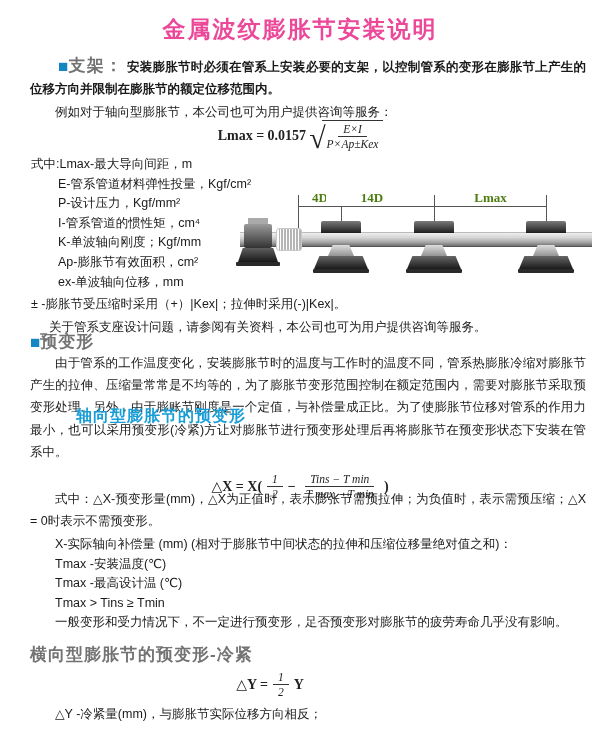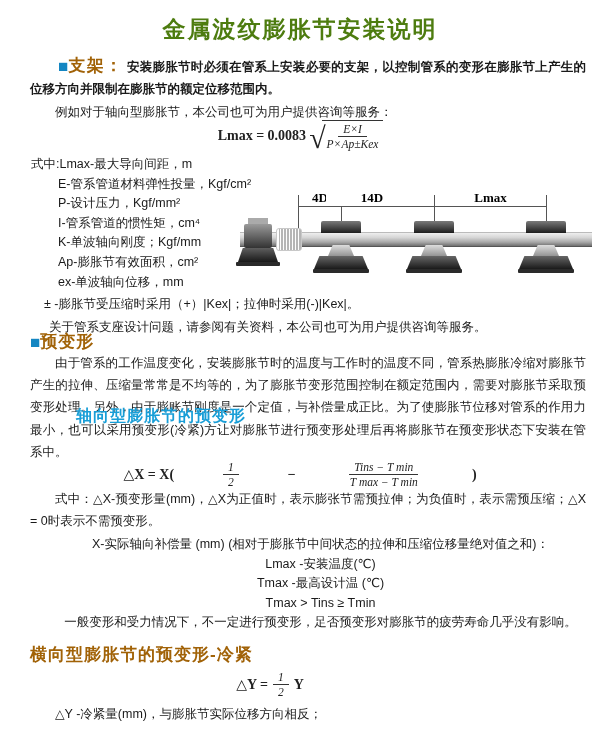--- a/index.html
+++ b/index.html
@@ -6,26 +6,26 @@
   body {
     width:600px; height:737px; position:relative; background:#ffffff;
     font-family:"Liberation Sans","DejaVu Sans",sans-serif;
     font-size:12.5px; color:#1a1a1a; overflow:hidden;
   }
   .abs { position:absolute; }
 
   
   .page-title {
     top:14px; left:0; right:0; text-align:center;
-    font-size:23px; font-weight:700; letter-spacing:2px; color:#4d7c0f;
+    font-size:23px; font-weight:700; letter-spacing:2px; color:#ec4899;
   }
 
   
   .sec-bullet { color:#1486c2; font-size:17px; vertical-align:-1px; }
-  .sec-label  { color:#a16207; font-size:17px; font-weight:700; letter-spacing:1px; }
+  .sec-label  { color:#737373; font-size:17px; font-weight:700; letter-spacing:1px; }
   .sub-heading { color:#189ed7; font-size:16px; font-weight:700; letter-spacing:1px; }
 
   
   .para { line-height:22px; text-align:justify; }
   .indent { text-indent:2em; }
   .bold { font-weight:700; }
 
   
   .formula { display:flex; justify-content:center; align-items:center;
              font-family:"Liberation Serif","DejaVu Serif",serif; color:#222; }
@@ -34,35 +34,35 @@
           font-size:11.5px; font-style:italic; line-height:14px; margin:0 2px; }
   .frac .num { border-bottom:1px solid #333; padding:0 5px; }
   .frac .den { padding:0 5px; }
   .radical { font-size:30px; line-height:28px; font-weight:400; margin-right:-6px;
              transform:translateY(2px); }
   .vinculum { border-top:1.5px solid #333; padding-top:1px; }
 
   
   .defs { line-height:19.6px; }
   .def-item { margin-left:27px; }
-  .pm-note { margin-left:13px; margin-top:2px; line-height:21px; }
+  .pm-note { margin-top:2px; line-height:21px; }
   .closing { margin-left:18px; margin-top:2px; line-height:21px; }
 
   
   .notes { line-height:19.6px; }
   .note-item { margin-left:25px; }
 
   
   .diagram { left:238px; top:190px; width:360px; height:105px; }
   .dim-line { position:absolute; left:60px; width:248px; top:16px; height:0;
               border-top:1px solid #555; }
   .tick { position:absolute; top:5px; width:1px; height:37px; background:#555; }
   .dim-label { position:absolute; top:0px; text-align:center;
                font-family:"Liberation Serif","DejaVu Serif",serif;
-               font-weight:700; font-size:13px; color:#000000; background:#fff; }
+               font-weight:700; font-size:13px; color:#4d7c0f; background:#fff; }
   .pipe { position:absolute; left:2px; right:6px; top:42px; height:13px;
           background:linear-gradient(180deg,#efefef 0%,#d6d6d6 35%,#a8a8a8 70%,#6f6f6f 100%);
           border-top:1px solid #bbb; border-bottom:1px solid #555; }
   .bellows { position:absolute; left:38px; top:38px; width:24px; height:21px;
              background:repeating-linear-gradient(90deg,#fdfdfd 0 1.5px,#b5b5b5 1.5px 3px);
              border:1px solid #c8c8c8; border-radius:3px; }
   .support { position:absolute; top:31px; width:56px; height:52px; }
   .support .clamp { position:absolute; left:8px; top:0; width:40px; height:12px;
                     background:linear-gradient(#7a7a7a,#1d1d1d); border-radius:2px 2px 0 0; }
   .support .neck  { position:absolute; left:15px; top:24px; width:26px; height:11px;
@@ -91,21 +91,21 @@
 
 <div class="abs" style="top:55px; left:30px; right:14px;">
   <div class="para">
     <span style="margin-left:28px;" class="sec-bullet">■</span><span class="sec-label">支架：</span>
     <span class="bold">安装膨胀节时必须在管系上安装必要的支架，以控制管系的变形在膨胀节上产生的位移方向并限制在膨胀节的额定位移范围内。</span>
   </div>
   <div class="para indent" style="margin-top:1px;">例如对于轴向型膨胀节，本公司也可为用户提供咨询等服务：</div>
 </div>
 
 <div class="abs formula" style="top:120px; left:0; right:0;">
-  <span class="f-lhs">Lmax = 0.0083</span>
+  <span class="f-lhs">Lmax = 0.0157</span>
   <span class="radical">√</span>
   <span class="frac vinculum">
     <span class="num">E×I</span>
     <span class="den">P×Ap±Kex</span>
   </span>
 </div>
 
 <div class="abs defs" style="top:155px; left:31px;">
   <div>式中:Lmax-最大导向间距，m</div>
   <div class="def-item">E-管系管道材料弹性投量，Kgf/cm²</div>
@@ -155,39 +155,39 @@
   </div>
 </div>
 
 <div class="abs" style="top:330px; left:30px;">
   <span class="sec-bullet">■</span><span class="sec-label">预变形</span>
 </div>
 <div class="abs para indent" style="top:352px; left:30px; right:14px; line-height:22.2px;">由于管系的工作温度变化，安装膨胀节时的温度与工作时的温度不同，管系热膨胀冷缩对膨胀节产生的拉伸、压缩量常常是不均等的，为了膨胀节变形范围控制在额定范围内，需要对膨胀节采取预变形处理。另外，由于膨账节刚度是一个定值，与补偿量成正比。为了使膨胀节位移对管系的作用力最小，也可以采用预变形(冷紧)方让对膨胀节进行预变形处理后再将膨胀节在预变形状态下安装在管系中。</div>
 
 <div class="abs sub-heading" style="top:406px; left:60px;margin-left:16px;">轴向型膨胀节的预变形</div>
 
-<div class="abs formula" style="top:460px; left:0; right:0;gap:44px;">
+<div class="abs formula" style="top:472px; left:0; right:0;">
   <span class="f-lhs">△X = X(</span>
   <span class="frac">
     <span class="num">1</span>
     <span class="den">2</span>
   </span>
   <span class="f-lhs">−</span>
   <span class="frac">
     <span class="num">Tins − T min</span>
     <span class="den">T max − T min</span>
   </span>
   <span class="f-rhs">)</span>
 </div>
 
 <div class="abs" style="top:488px; left:30px; right:14px;">
   <div class="para indent" style="line-height:22px;">式中：△X-预变形量(mm)，△X为正值时，表示膨张节需预拉伸；为负值时，表示需预压缩；△X = 0时表示不需预变形。</div>
-  <div class="notes" style="margin-top:3px;text-align:center;">
+  <div class="notes" style="margin-top:3px;">
     <div class="note-item">X-实际轴向补偿量 (mm) (相对于膨胀节中间状态的拉伸和压缩位移量绝对值之和)：</div>
-    <div class="note-item">Lmax -安装温度(℃)</div>
+    <div class="note-item">Tmax -安装温度(℃)</div>
     <div class="note-item">Tmax -最高设计温 (℃)</div>
     <div class="note-item">Tmax &gt; Tins ≥ Tmin</div>
     <div class="indent">一般变形和受力情况下，不一定进行预变形，足否预变形对膨胀节的疲劳寿命几乎没有影响。</div>
   </div>
 </div>
 
 <div class="abs sec-label" style="top:643px; left:30px; font-size:17px;">横向型膨胀节的预变形-冷紧</div>
 
 <div class="abs formula" style="top:670px; left:0; right:60px;">
   <span class="f-lhs">△Y =</span>

